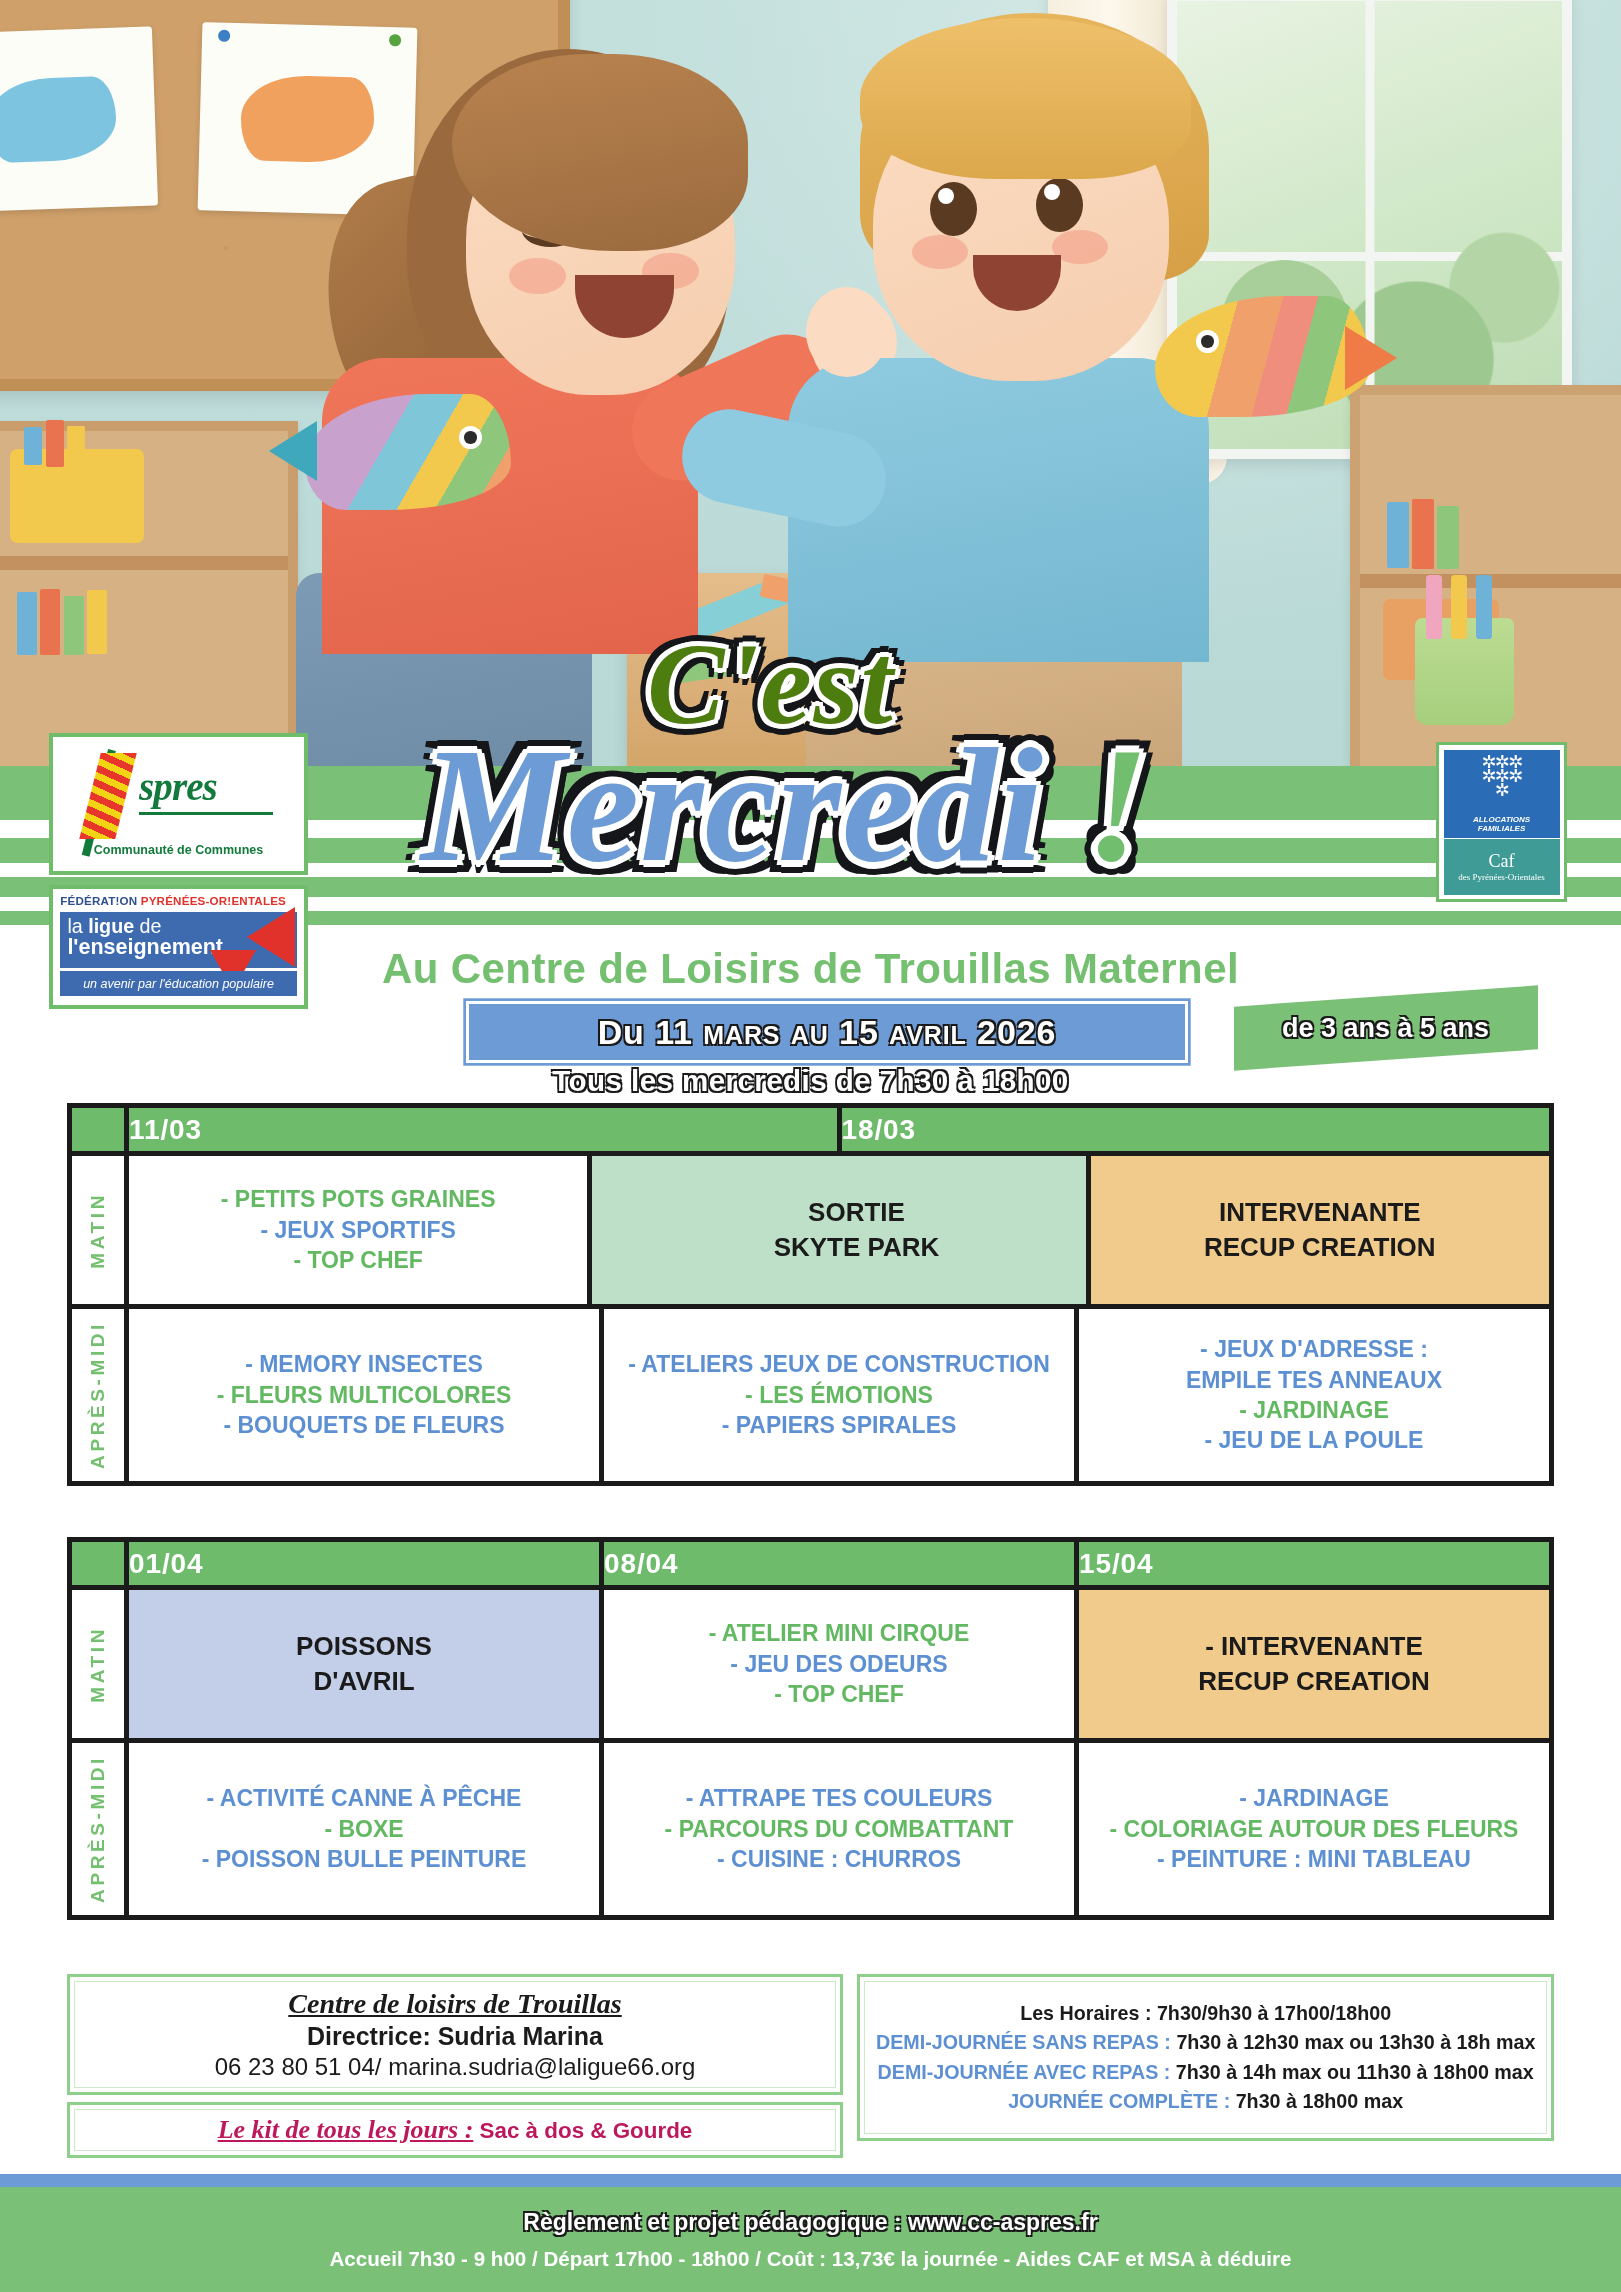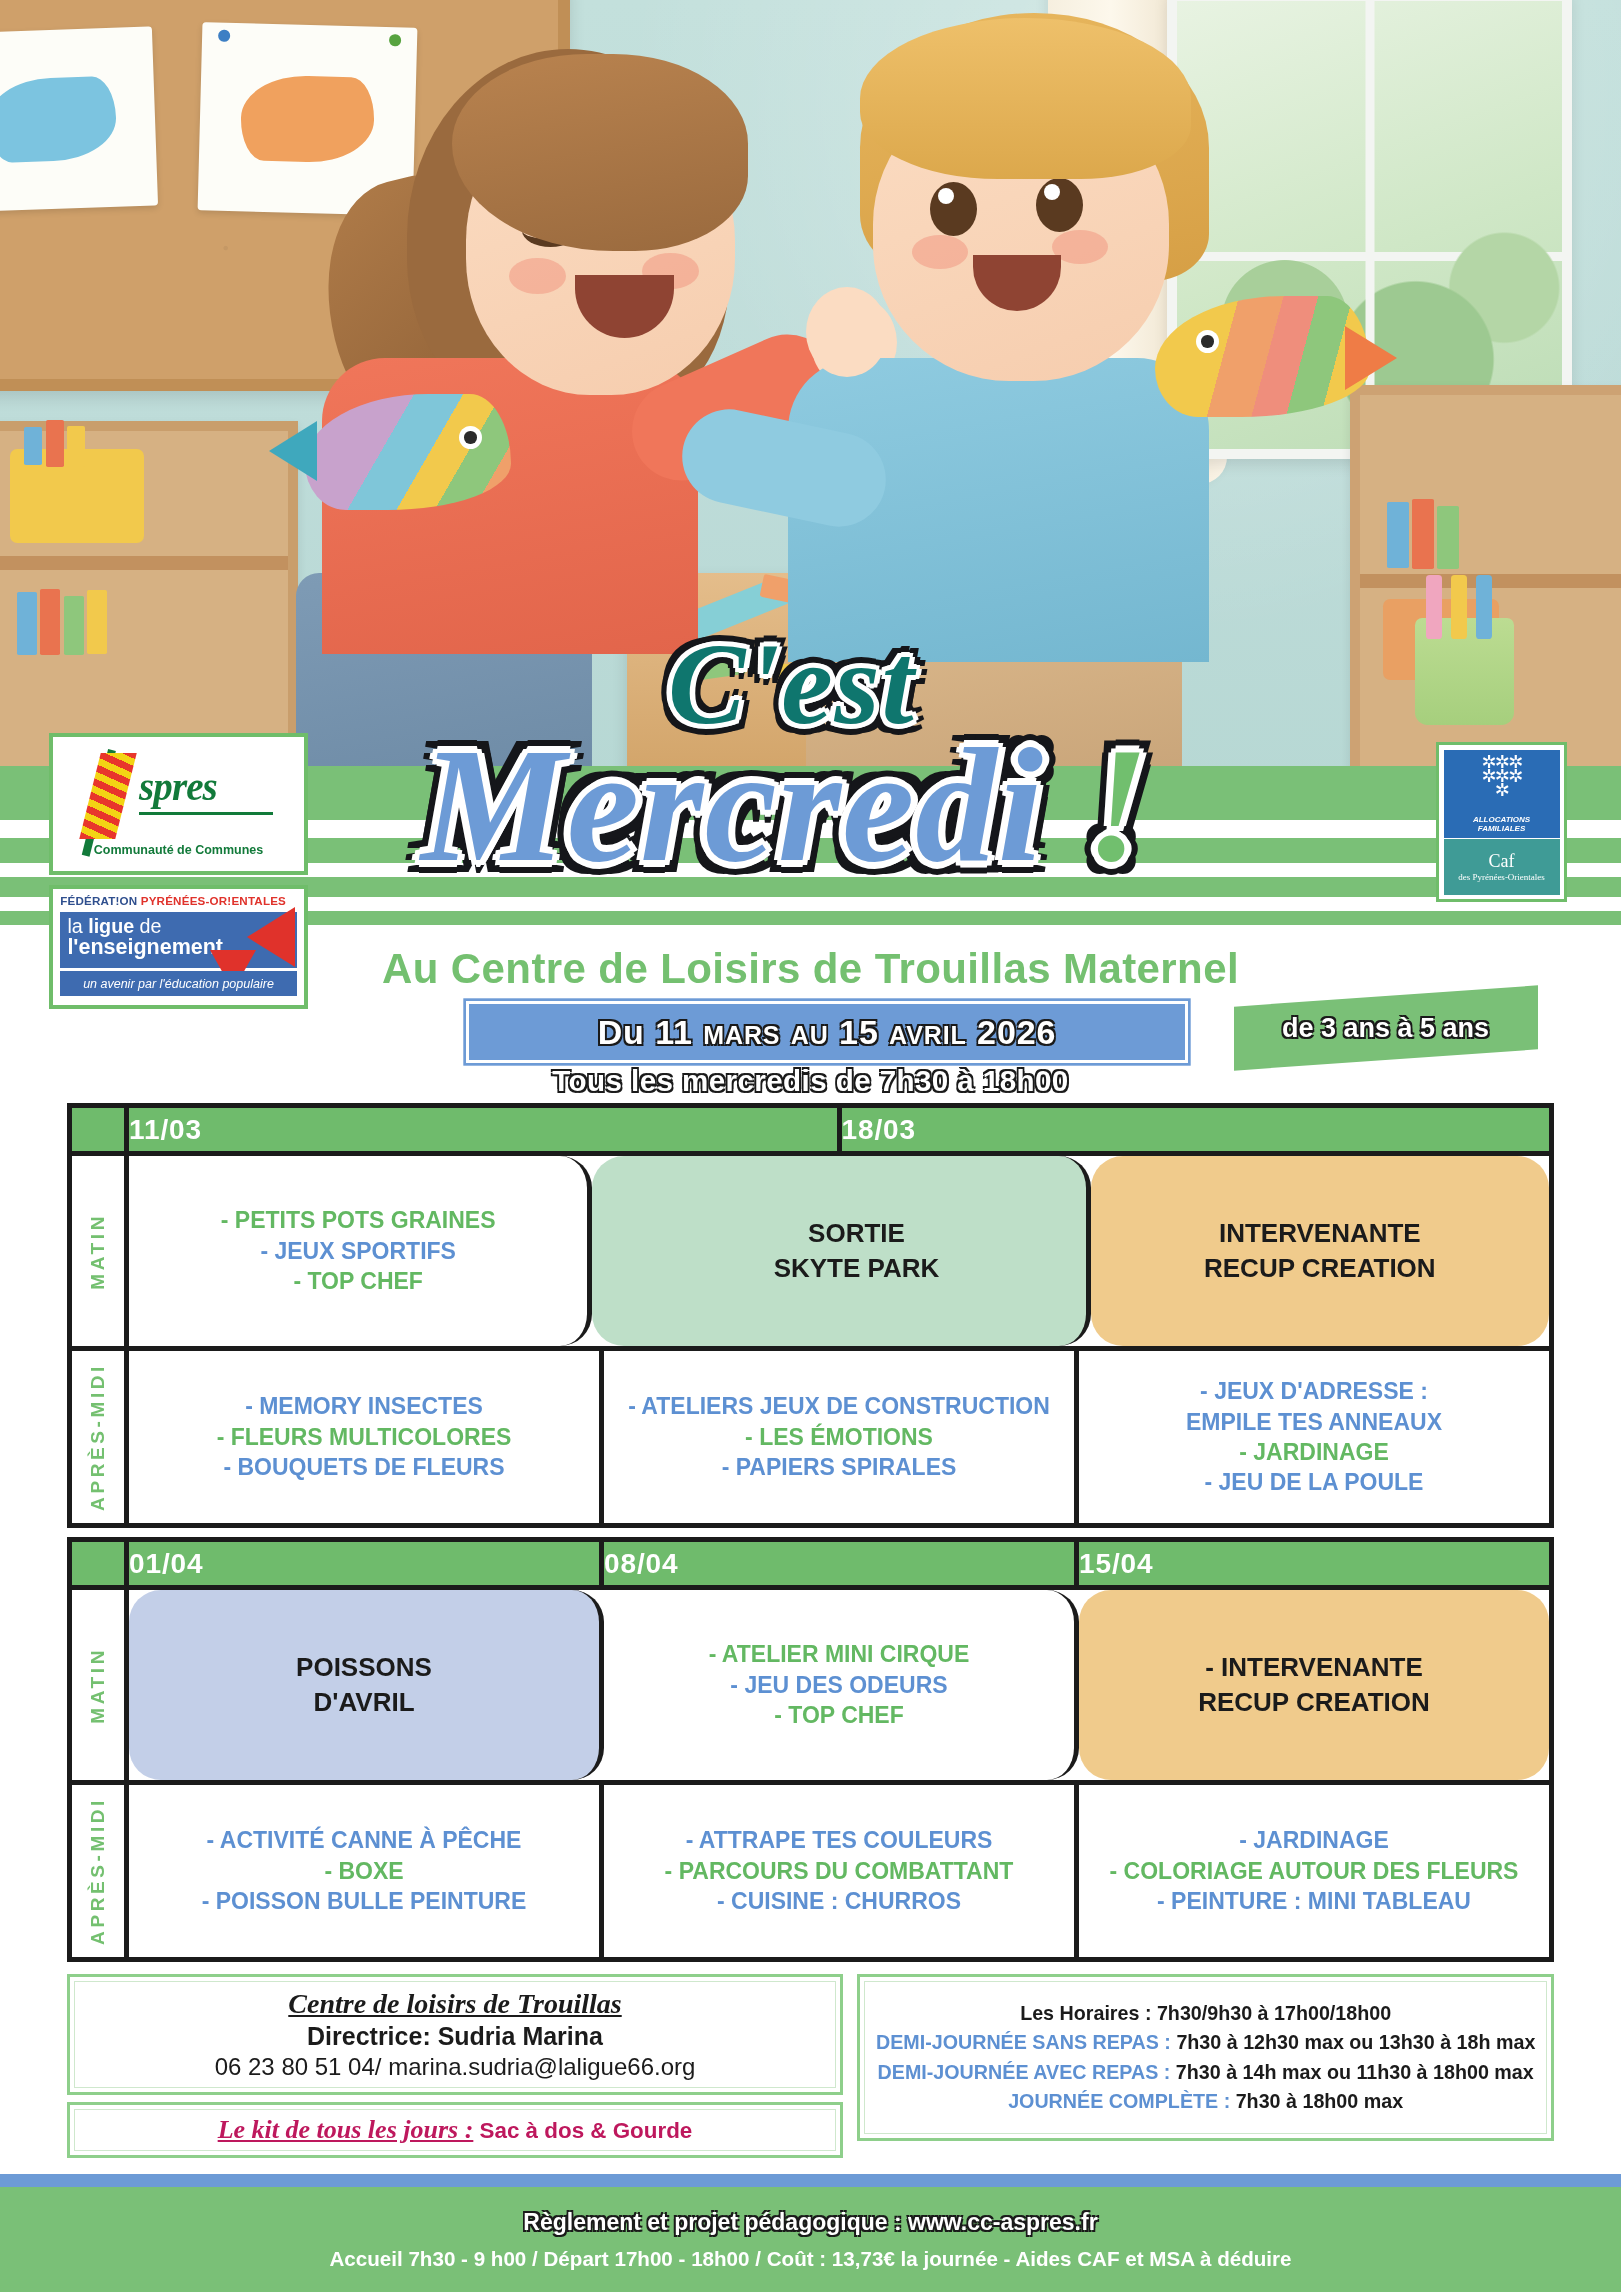--- a/index.html
+++ b/index.html
@@ -167,22 +167,22 @@
     display:flex;flex-direction:column;align-items:center;justify-content:flex-end;padding-bottom:4.5px;box-sizing:border-box;}
   .caf-stars{position:absolute;top:5.4px;left:0;right:0;text-align:center;font-size:18px;line-height:14.3px;color:#fff;letter-spacing:-1.8px;}
   .caf-top span{font-size:8px;font-weight:700;font-style:italic;line-height:9px;}
   .caf-bot{position:absolute;left:4.5px;right:4.5px;top:94px;bottom:4.5px;background:#3f9b96;color:#fff;
     display:flex;flex-direction:column;align-items:center;justify-content:center;}
   .caf-bot .b1{font-size:18px;font-family:"Liberation Serif",serif;}
   .caf-bot .b2{font-size:9px;font-family:"Liberation Serif",serif;line-height:10.7px;text-align:center;}
 
   
   .bigtitle{position:absolute;left:0;top:618px;width:1621px;height:269px;z-index:8;pointer-events:none;}
-  .t-cest{position:absolute;left:668px;top:0px;font-family:"Liberation Serif",serif;font-style:italic;font-weight:700;
-    font-size:116px;color:#0f766e;
+  .t-cest{position:absolute;left:647px;top:0px;font-family:"Liberation Serif",serif;font-style:italic;font-weight:700;
+    font-size:116px;color:#4d7c0f;
     -webkit-text-stroke:0;
     text-shadow:
       3.6px 3.6px 0 #fff, -3.6px 3.6px 0 #fff, 3.6px -3.6px 0 #fff, -3.6px -3.6px 0 #fff,
       0 5.4px 0 #fff, 5.4px 0 0 #fff, -5.4px 0 0 #fff, 0 -5.4px 0 #fff,
       9px 9px 0 #15161a, -9px 9px 0 #15161a, 9px -9px 0 #15161a, -9px -9px 0 #15161a,
       0 10.7px 0 #15161a, 10.7px 0 0 #15161a, -10.7px 0 0 #15161a, 0 -10.7px 0 #15161a;
     letter-spacing:1.8px;}
   .t-merc{position:absolute;left:421px;top:94px;font-family:"Liberation Serif",serif;font-style:italic;font-weight:700;
     font-size:163px;color:#6d9bd6;letter-spacing:0.9px;
     text-shadow:
@@ -232,21 +232,21 @@
   .cell:last-child{border-right:none;}
   .cell .line{font-weight:700;font-size:23px;line-height:1.32;text-align:center;white-space:nowrap;}
   .cell.big .line{font-size:26px;line-height:1.34;}
   .c-green{color:#63b862;}
   .c-blue{color:#5d90d2;}
   .c-black{color:#1b1b1b;}
   .bg-mint{background:#bedfc8;padding-left:44px;}
   .bg-orange{background:#f0cb8c;}
   .bg-lav{background:#c3cfe8;}
   .bg-white{background:#fff;}
-  .morn-h{height:190px;border-radius:32px;}
+  .morn-h{height:148px;}
   .aft-h{height:172px;}
 
   
   .infobar{position:absolute;left:67px;top:1974px;width:1487px;height:167px;z-index:6;display:flex;gap:14.3px;}
   .infoL{width:776px;display:flex;flex-direction:column;gap:7.2px;}
   .ibox{border:3.6px solid #8ecf8b;background:#fff;padding:3.6px;}
   .ibox-in{border:1.8px solid #cfe8cd;padding:5.4px 9px;text-align:center;}
   .center-name{font-family:"Liberation Serif",serif;font-weight:700;font-style:italic;font-size:28px;
     color:#1b1b1b;text-decoration:underline;line-height:1.2;}
   .director{font-weight:700;font-size:25px;color:#1b1b1b;line-height:1.25;}

